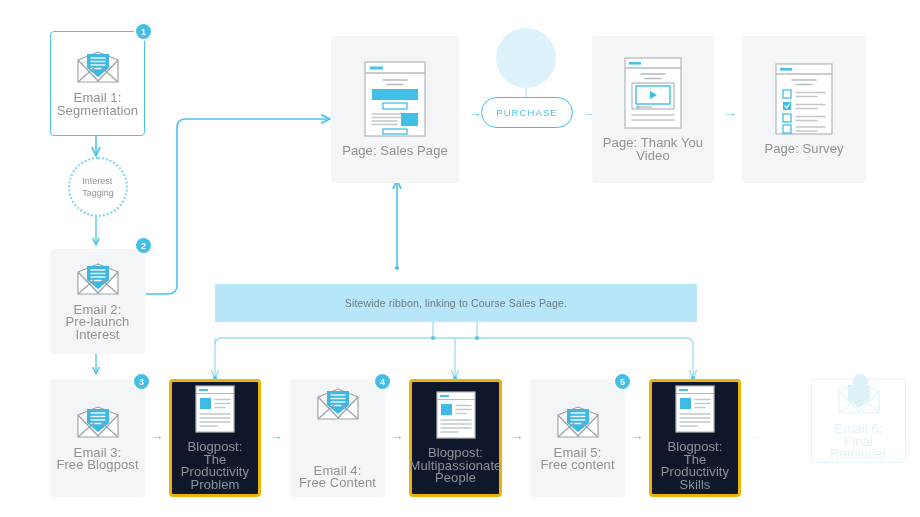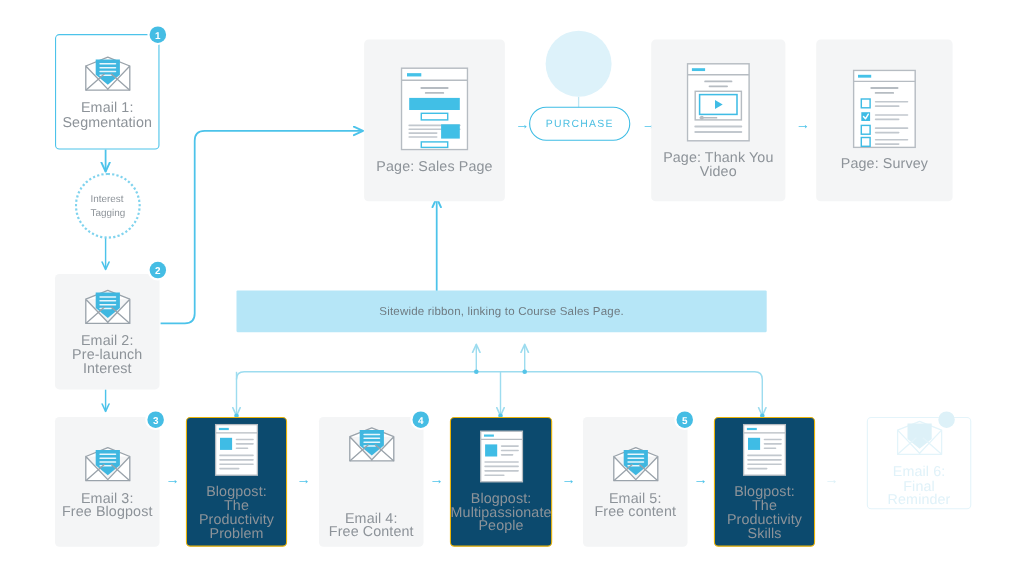--- a/index.html
+++ b/index.html
@@ -12,21 +12,21 @@
   #wires{position:absolute;left:0;top:0;width:920px;height:517px;pointer-events:none;}
 
   
   .node{position:absolute;box-sizing:border-box;display:flex;flex-direction:column;
         align-items:center;justify-content:center;border-radius:4px;}
   .node .cap{font-size:13px;line-height:12.5px;text-align:center;color:#8d9399;
              letter-spacing:.1px;padding:0 4px;}
   .node .ico{margin-bottom:8px;display:flex;align-items:center;justify-content:center;}
 
   .card-grey{background:#f4f5f6;}
-  .card-blue{background:#0c4a6e;border:1px solid #eab308;}
+  .card-blue{background:#0f172a;border:3px solid #eab308;}
   .card-outline{background:#ffffff;border:1px solid #4cc3ea;}
   .card-ghost{background:#ffffff;border:1px solid #e4f4fa;}
   .card-ghost .cap{color:#e0f2f9;}
 
   
   .badge{position:absolute;width:15px;height:15px;border-radius:50%;
          background:#45bde4;color:#fff;font-size:9px;font-weight:bold;
          display:flex;align-items:center;justify-content:center;
          box-shadow:0 0 0 2px #ffffff;z-index:6;}
   .badge.ghost{background:#ddf1f8;color:#ddf1f8;box-shadow:none;}
@@ -37,21 +37,21 @@
   .tagcircle .cap{font-size:9px;line-height:12px;text-align:left;color:#8d9399;}
 
   
   .pill{position:absolute;border:1.4px solid #3fbde5;border-radius:22px;background:#fff;
     display:flex;align-items:center;justify-content:center;}
   .pill span{font-size:9.5px;letter-spacing:1.1px;color:#4dbfe2;}
   .balloon{position:absolute;border-radius:50%;background:#ddf2fa;}
 
   
   .ribbon{position:absolute;background:#b6e6f7;display:flex;align-items:center;
-     justify-content:center;border-radius:1px;}
+     justify-content:center;border-radius:1px;margin-top:20px;}
   .ribbon span{font-size:10.5px;color:#6f7b82;letter-spacing:.15px;}
 
   
   .arrowg{position:absolute;color:#4cc3ea;font-size:13px;line-height:1;
           display:flex;align-items:center;justify-content:center;}
   .arrowg.ghost{color:#ddf1f8;}
 </style>
 </head>
 <body>
 
@@ -374,21 +374,21 @@
         </g>
       </svg>
     </div>
     <div class="cap" style="white-space:pre-line;">Blogpost:
 The Productivity
 Skills</div>
   </div>
 
   <div class="arrowg ghost" style="left:748px;top:428px;width:16px;height:14px;">→</div>
 
-  <div class="node card-ghost" style="left:788px;top:379px;width:95px;height:84px;">
+  <div class="node card-ghost" style="left:811px;top:379px;width:95px;height:84px;">
     <div class="ico">
       <svg width="44" height="34" viewBox="0 0 44 34" xmlns="http://www.w3.org/2000/svg">
         <path d="M2,10 L22,31 L42,10 L42,32 L2,32 Z" fill="#ffffff" stroke="#e3f4fa" stroke-width="1.2" stroke-linejoin="round"></path>
         <path d="M2,10 L22,2 L42,10" fill="#ffffff" stroke="#e3f4fa" stroke-width="1.2" stroke-linejoin="round"></path>
         <path d="M11,4 L33,4 L33,18 L22,27 L11,18 Z" fill="#ddf1f8"></path>
         <path d="M2,32 L19,17 M42,32 L25,17" stroke="#e3f4fa" stroke-width="1.2" fill="none"></path>
       </svg>
     </div>
     <div class="cap" style="white-space:pre-line;">Email 6:
 Final Reminder</div>

